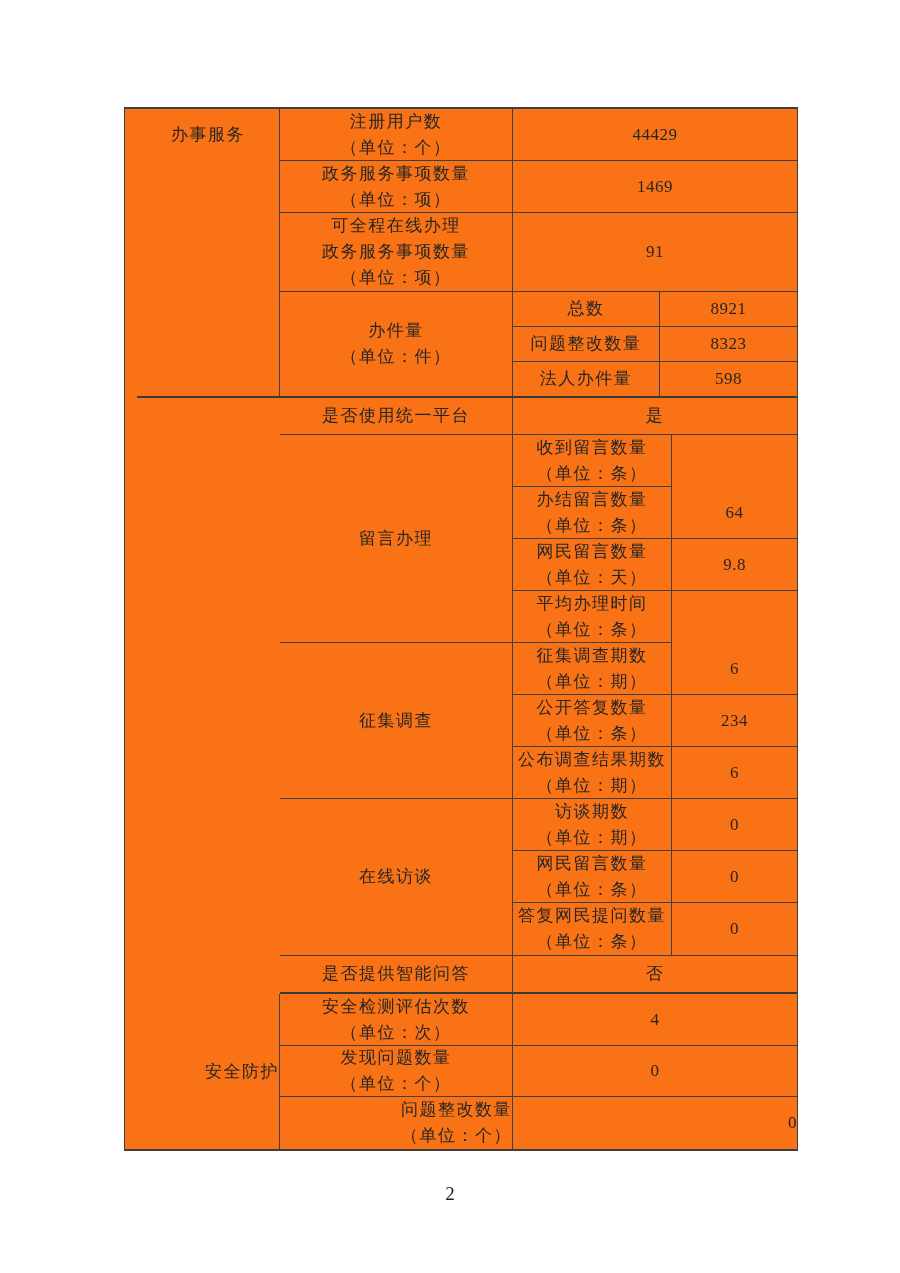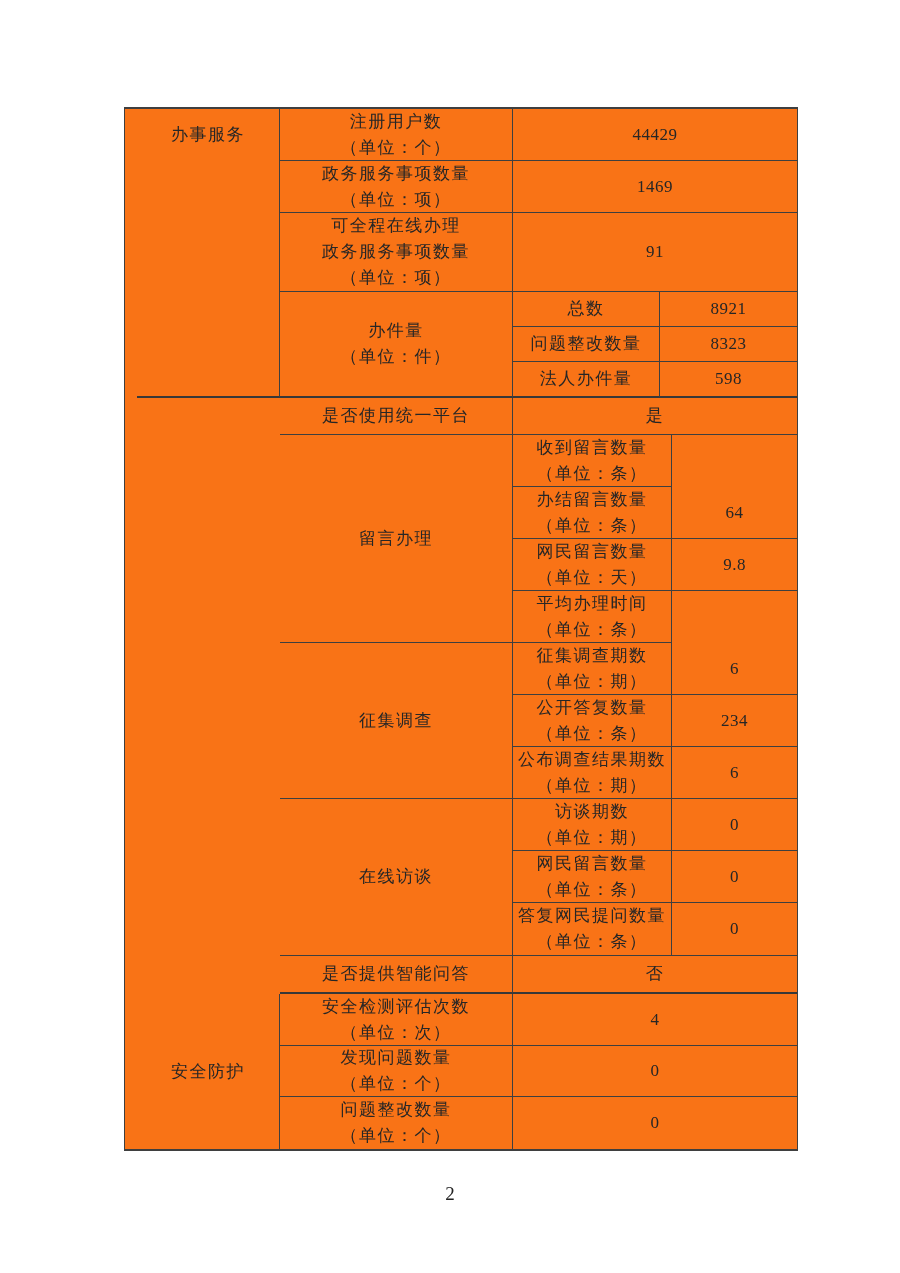--- a/index.html
+++ b/index.html
@@ -25,21 +25,21 @@
     display:flex;flex-direction:column;
     align-items:center;justify-content:center;
     text-align:center;
     font-size:17px;line-height:26px;
     letter-spacing:1.5px;
     box-sizing:border-box;
     overflow:hidden;
   }
   .num{letter-spacing:0.5px;}
   .er{border-right:none;}
-  .eb{border-bottom:none;}
+  .eb{border-bottom:none;align-items:flex-end;}
   .sb{border-bottom-width:2px;border-bottom-color:#383838;}
   .top{justify-content:flex-start;padding-top:13px;}
   .pagenum{
     position:absolute;left:0;right:0;top:1183px;
     text-align:center;font-size:19px;color:#222;
   }
 </style>
 </head>
 <body>
 

